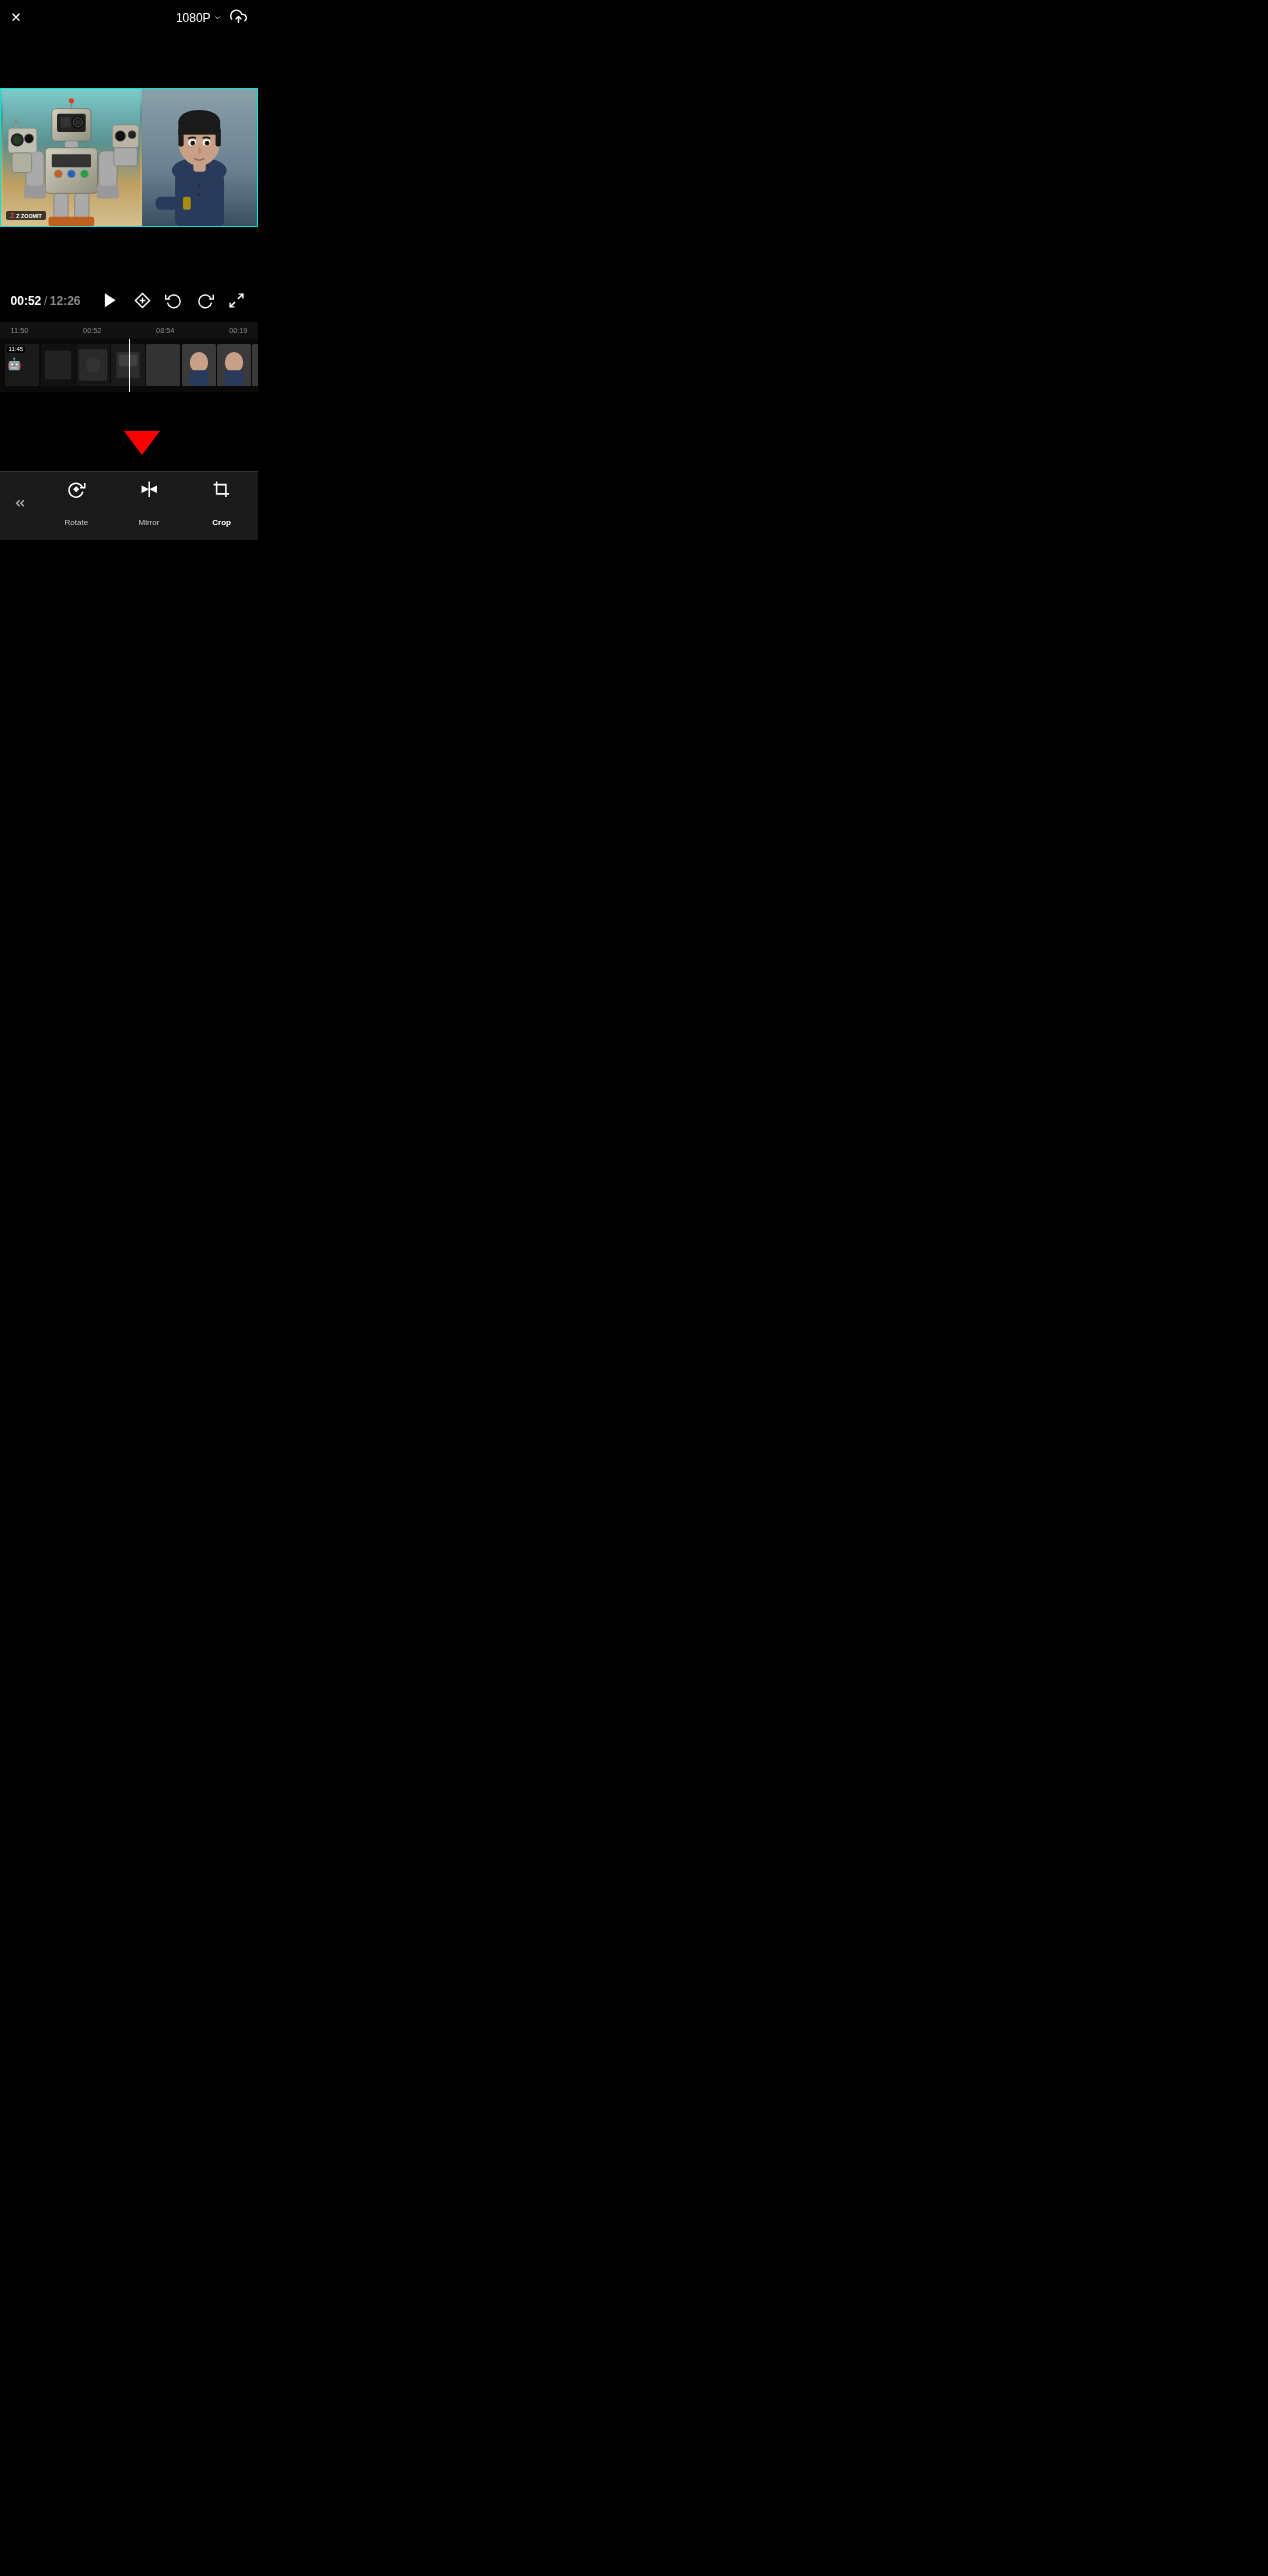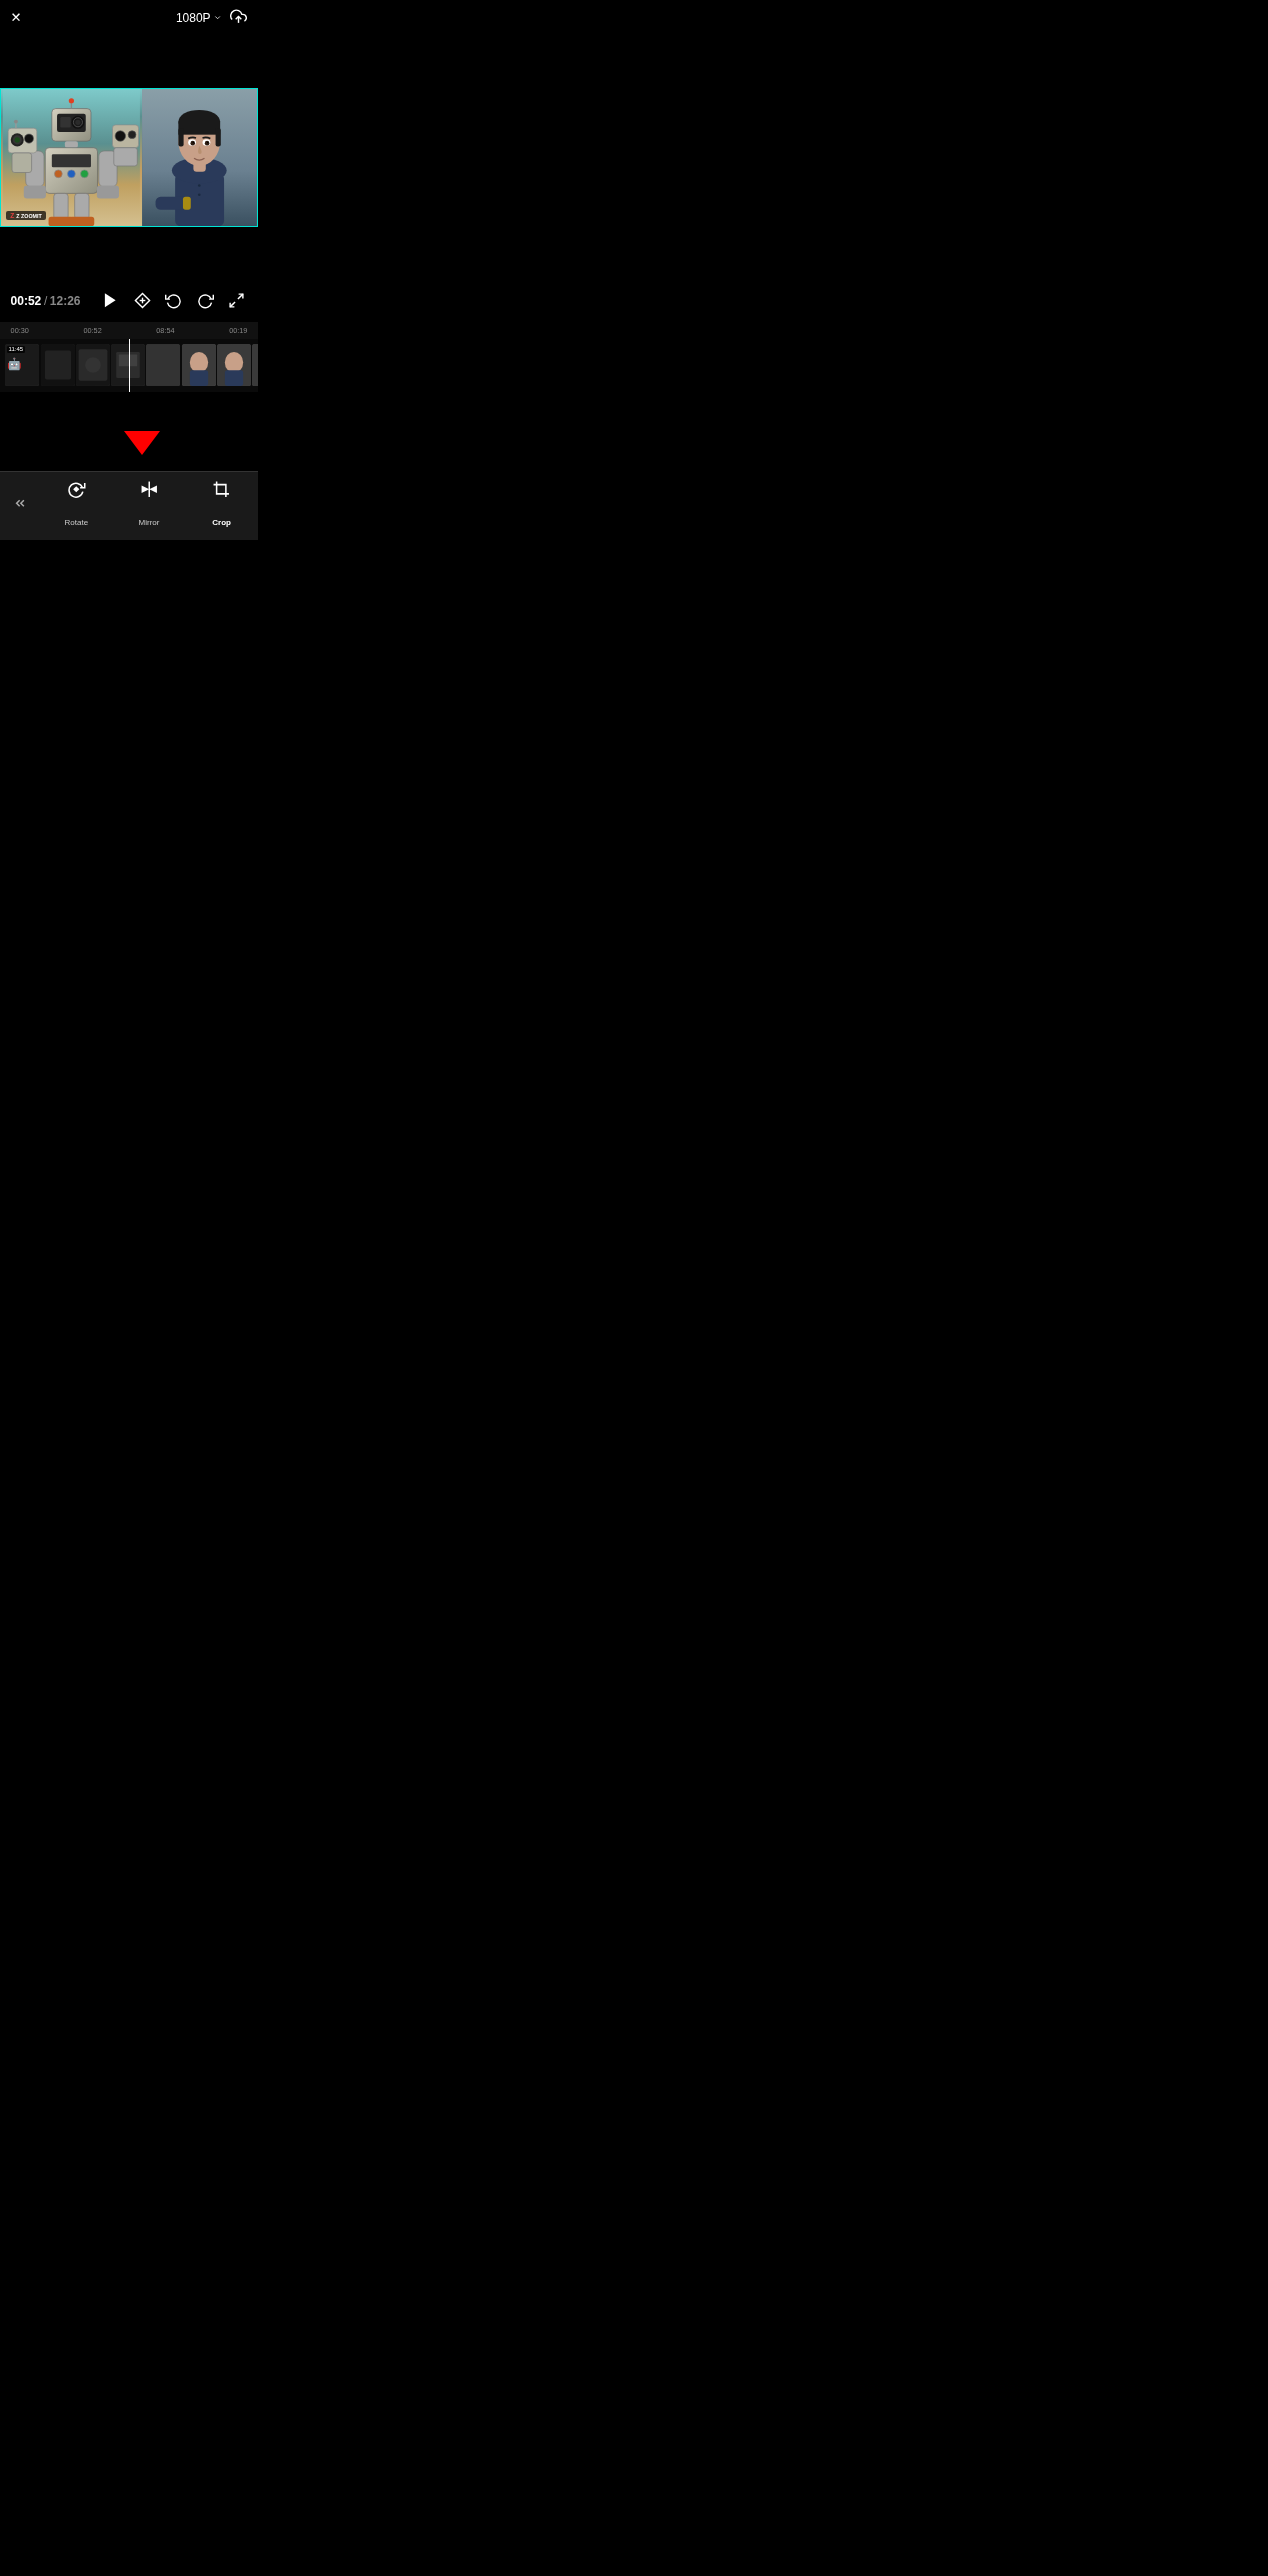--- a/index.html
+++ b/index.html
@@ -499,21 +499,21 @@
         <line x1="21" y1="3" x2="14" y2="10"></line>
         <line x1="3" y1="21" x2="10" y2="14"></line>
       </svg>
     </div>
   </div>
 </div>
 
 <div class="timeline-container">
 
   <div class="timeline-ruler">
-    <span>00:30</span>
+    <span>11:50</span>
     <span>00:52</span>
     <span>08:54</span>
     <span>00:19</span>
   </div>
 
   <div class="timeline-track">
 
     <div class="timeline-playhead"></div>
 
     <div class="timeline-thumbnails">

